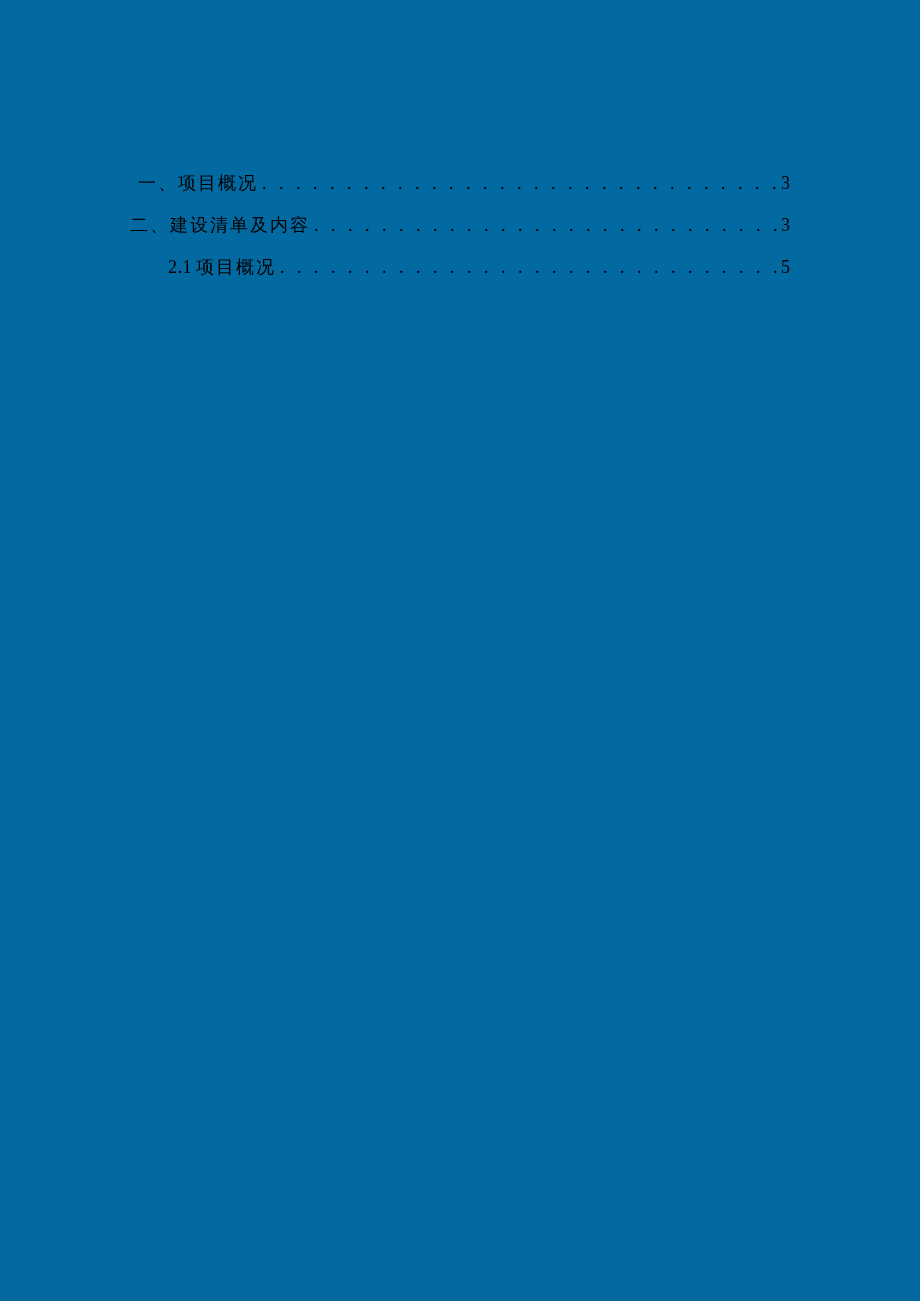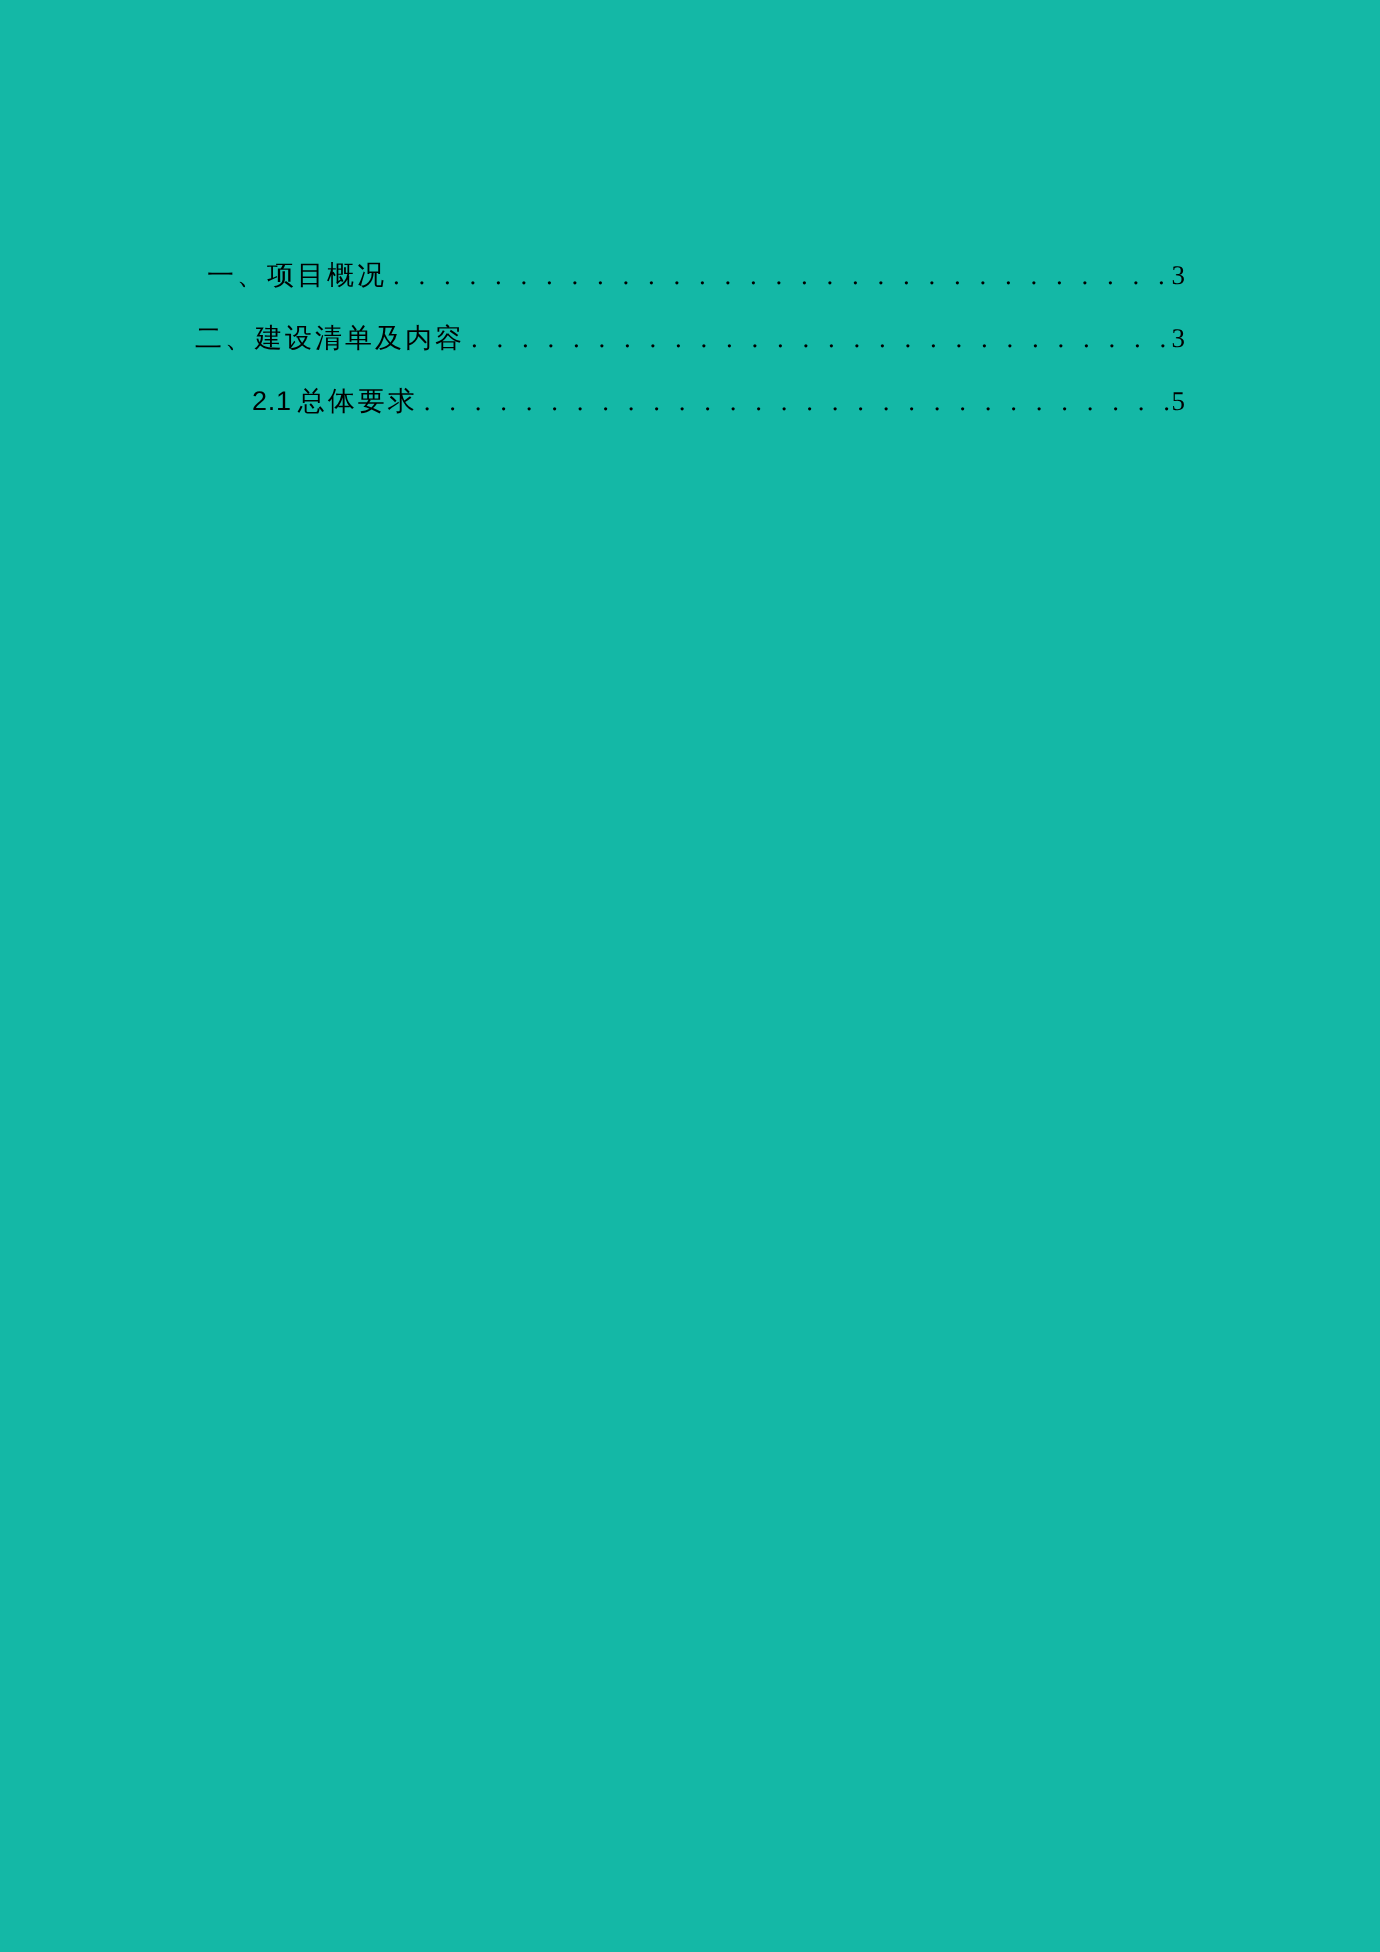--- a/index.html
+++ b/index.html
@@ -2,21 +2,21 @@
 <html><head>
   <meta charset="utf-8">
   <style>
     * { box-sizing: border-box; margin: 0; padding: 0; }
     html, body { width: 920px; height: 1301px; background: #fff; }
     body { font-family: "SimSun", "宋体", "Songti SC", serif; color: #000; }
     .page {
       width: 920px;
       height: 1301px;
       padding: 162px 130px 0 130px;
-      background: #14b8a6;
+      background: #0369a1;
     }
     .toc-list { list-style: none; }
     .toc-row {
       display: flex;
       align-items: baseline;
       font-size: 18px;
       line-height: 42px;
       letter-spacing: 0.5px;
       white-space: nowrap;
     }
@@ -32,37 +32,37 @@
       content: ". . . . . . . . . . . . . . . . . . . . . . . . . . . . . . . . . . . . . . . . . . . . . . . . . . . . . . . . . . . . . . . . . . . . . .";
     }
     .toc-page {
       flex: 0 0 auto;
       font-family: "Times New Roman", serif;
       letter-spacing: 0;
     }
     .lv1-a { padding-left: 8px; }
     .lv1-b { padding-left: 0; }
     .lv2 { padding-left: 38px; }
-    .num { font-family: Liberation Sans, sans-serif; margin-right: 4px; }
+    .num { font-family: Liberation Serif, serif; margin-right: 4px; }
     .cjk { letter-spacing: 2px; }
   </style>
 </head>
 <body>
 
 <div class="page">
   <ul class="toc-list" id="toc">
       <li class="toc-row lv1-a">
         <span class="toc-label"><span class="cjk">一、项目概况</span></span>
         <span class="toc-dots"></span>
         <span class="toc-page">3</span>
       </li>
       <li class="toc-row lv1-b">
         <span class="toc-label"><span class="cjk">二、建设清单及内容</span></span>
         <span class="toc-dots"></span>
         <span class="toc-page">3</span>
       </li>
       <li class="toc-row lv2">
-        <span class="toc-label"><span class="num">2.1</span><span class="cjk">总体要求</span></span>
+        <span class="toc-label"><span class="num">2.1</span><span class="cjk">项目概况</span></span>
         <span class="toc-dots"></span>
         <span class="toc-page">5</span>
       </li>
     </ul>
 </div>
 
 </body></html>

